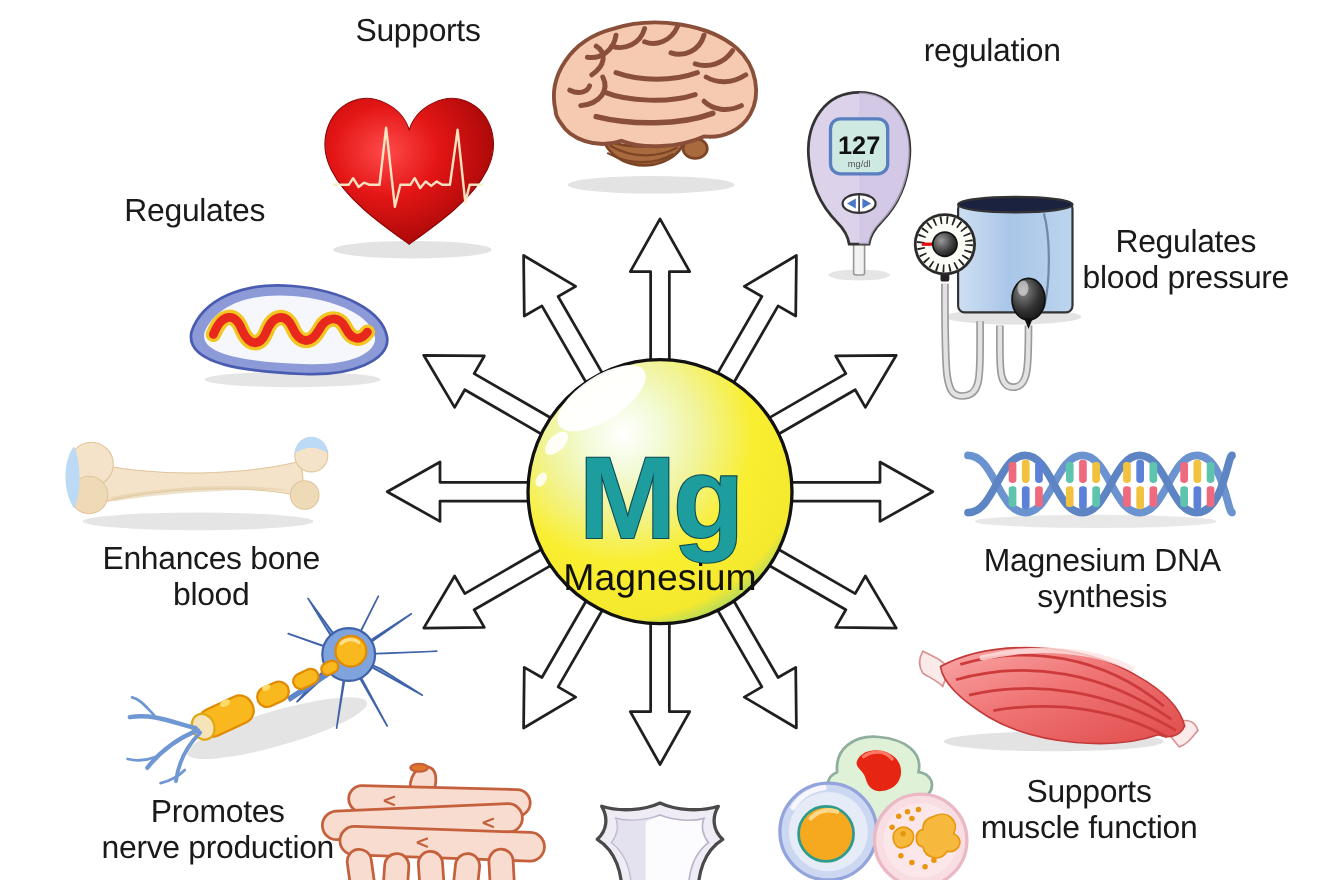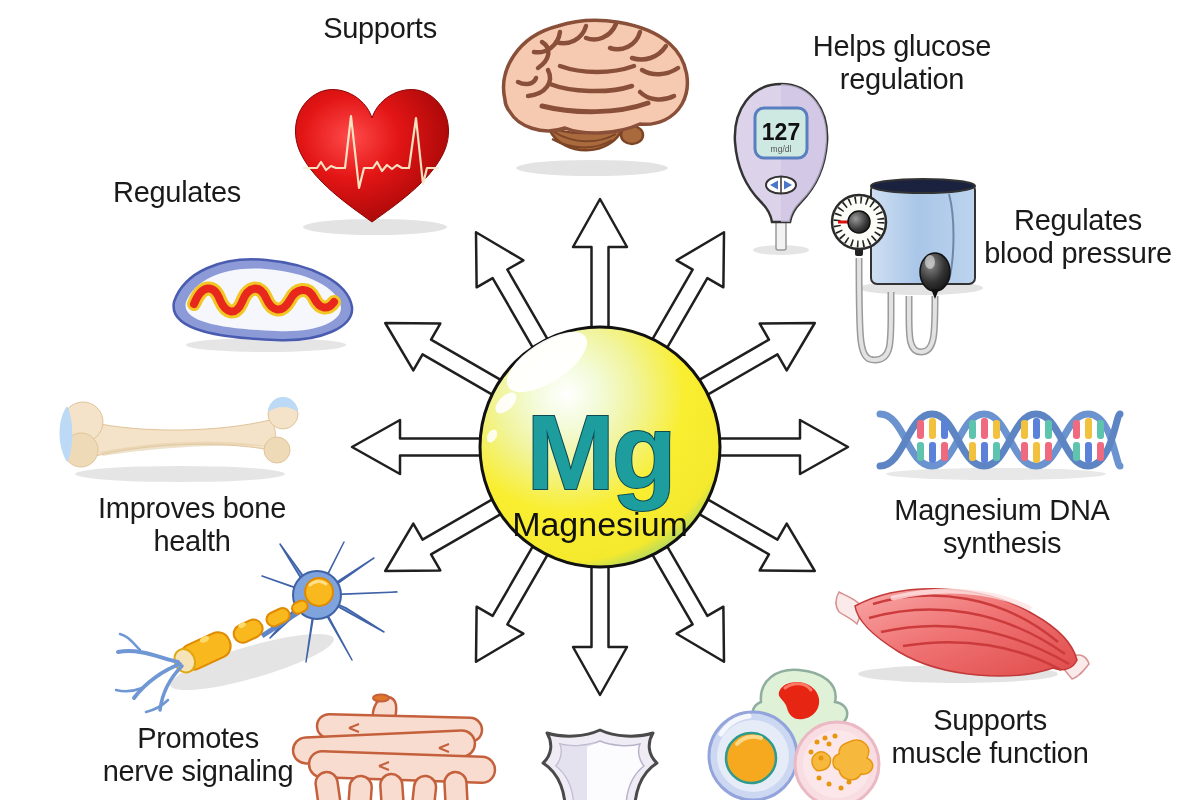--- a/index.html
+++ b/index.html
@@ -318,40 +318,39 @@
       <path d="M70,62 C130,52 185,62 228,86"></path>
     </g>
     <path d="M60,14 C110,2 160,6 196,24" fill="none" stroke="#ffe2e2" stroke-width="5" stroke-linecap="round" opacity="0.8"></path>
   </g>
 </svg>
 
 <div class="benefit-label" id="lbl-heart">
   <span>Supports</span>
 </div>
 <div class="benefit-label" id="lbl-glucose">
-  <span>Helps glucose</span>
   <span>regulation</span>
 </div>
 <div class="benefit-label" id="lbl-bp">
   <span>Regulates</span>
   <span>blood pressure</span>
 </div>
 <div class="benefit-label" id="lbl-energy">
   <span>Regulates</span>
 </div>
 <div class="benefit-label" id="lbl-bone">
-  <span>Improves bone</span>
-  <span>health</span>
+  <span>Enhances bone</span>
+  <span>blood</span>
 </div>
 <div class="benefit-label" id="lbl-dna">
   <span>Magnesium DNA</span>
   <span>synthesis</span>
 </div>
 <div class="benefit-label" id="lbl-nerve">
   <span>Promotes</span>
-  <span>nerve signaling</span>
+  <span>nerve production</span>
 </div>
 <div class="benefit-label" id="lbl-muscle">
   <span>Supports</span>
   <span>muscle function</span>
 </div>
 
 </div>
 
 </body></html>

